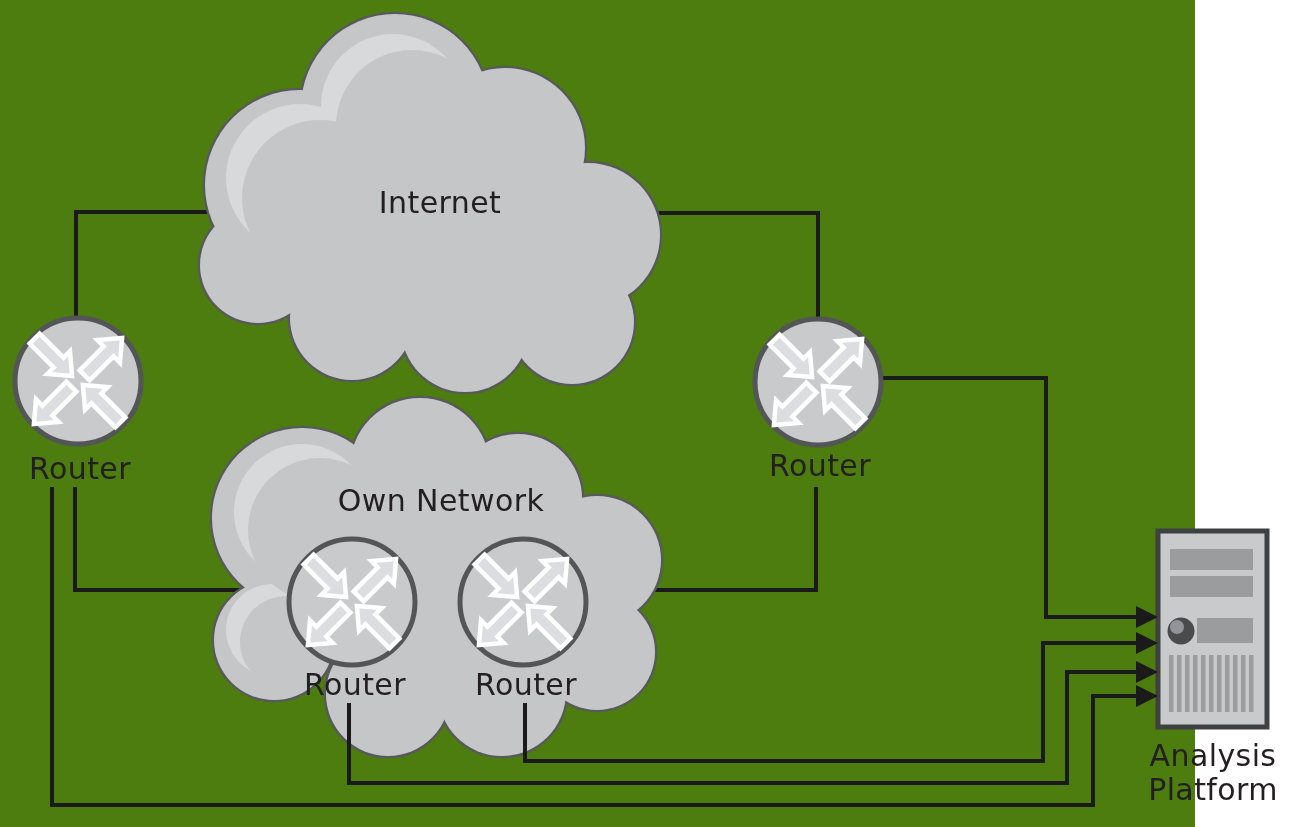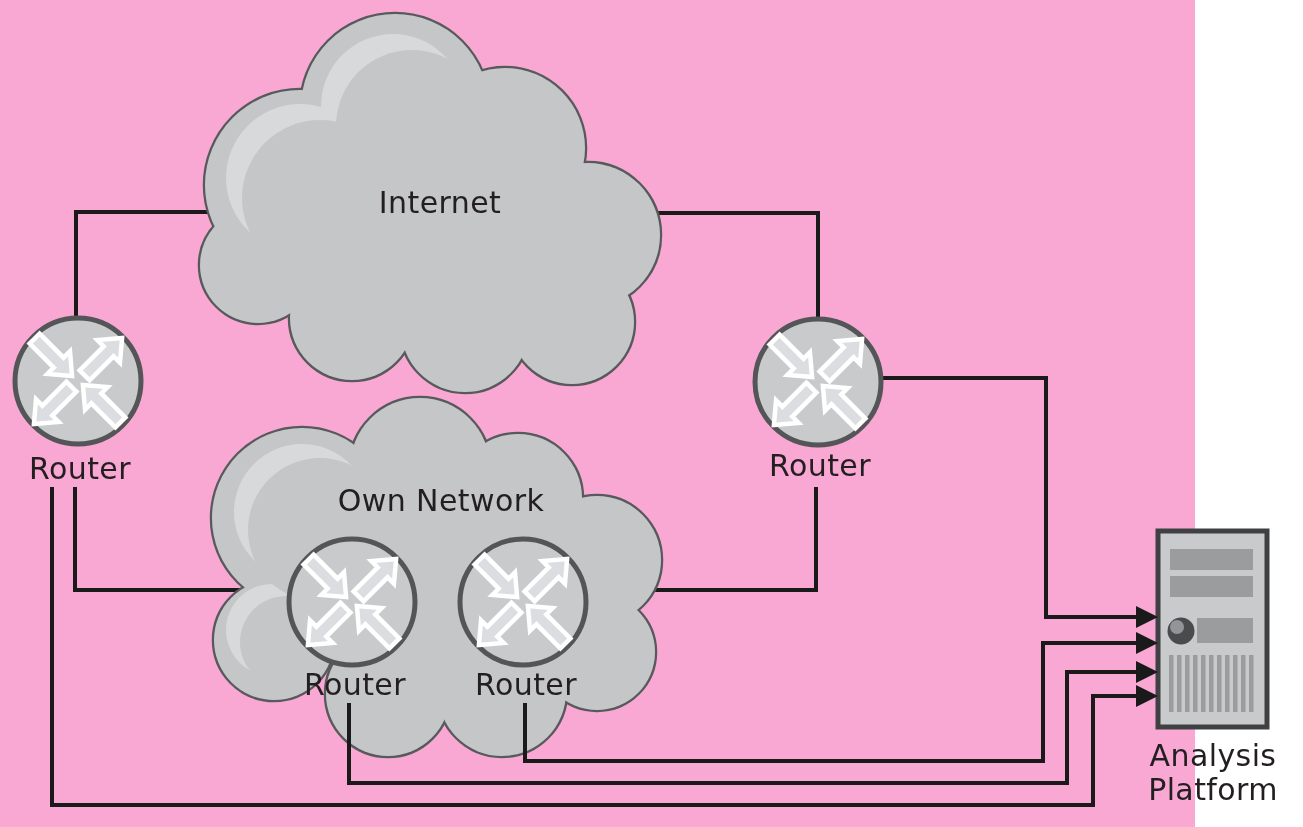--- a/index.html
+++ b/index.html
@@ -7,21 +7,21 @@
     padding: 0;
     background: #ffffff;
     width: 1303px;
     height: 827px;
     overflow: hidden;
   }
   .stage {
     position: relative;
     width: 1195px;
     height: 827px;
-    background: #f9a8d4;
+    background: #4d7c0f;
   }
   svg { display: block; }
 
   .link {
     fill: none;
     stroke: #1a1a1a;
     stroke-width: 4;
   }
   .cloud-base {
     fill: #c5c6c8;

